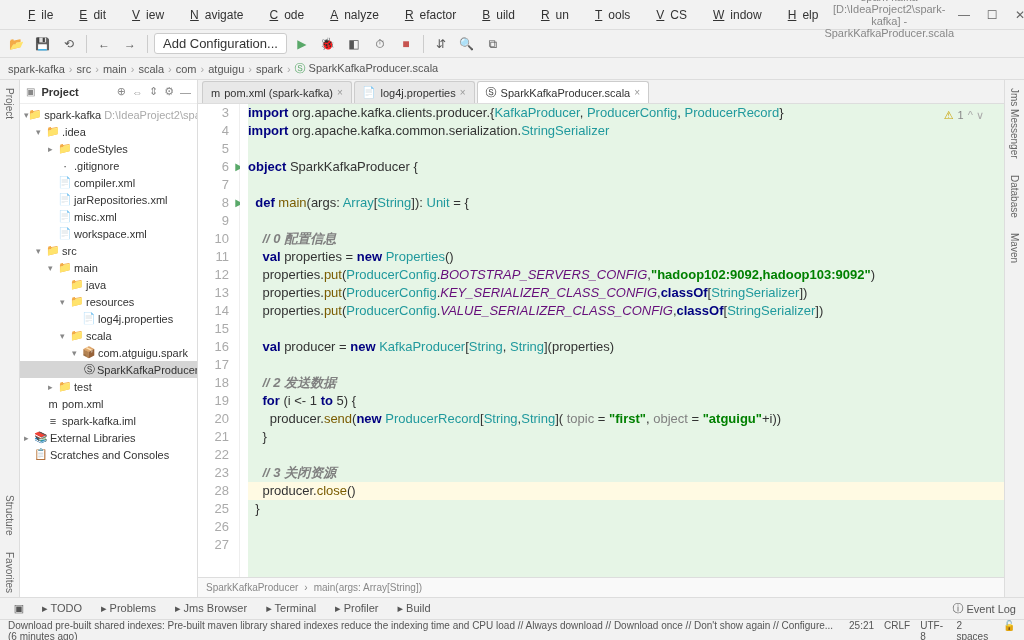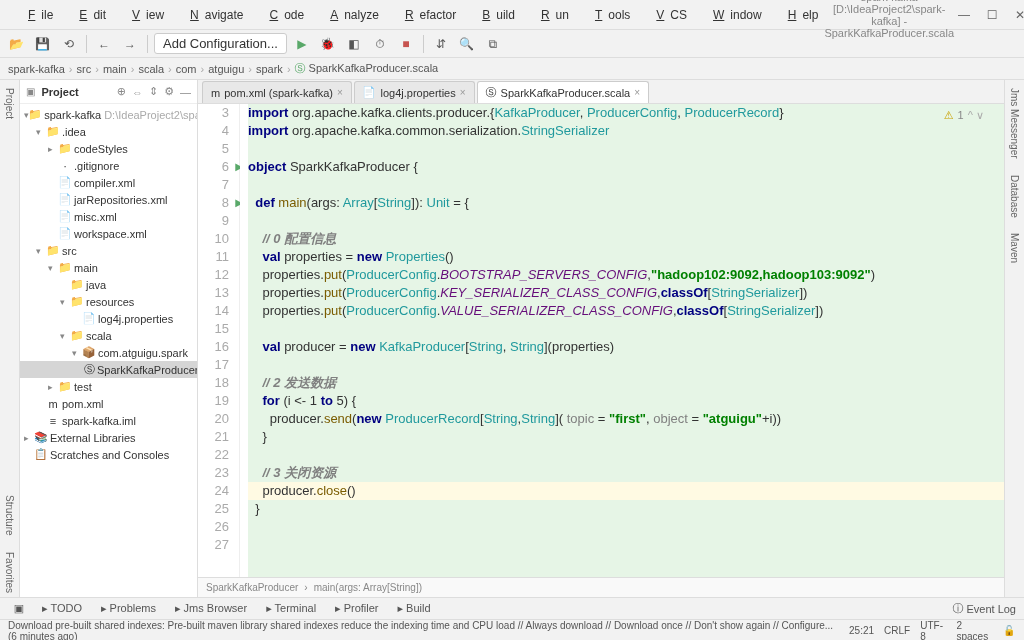--- a/index.html
+++ b/index.html
@@ -46,21 +46,21 @@
 .str { color: #008000; font-weight: bold; }
 .type { color: #20999d; }
 .func { color: #7a5c00; }
 .com { color: #808080; font-style: italic; font-weight: bold; }
 .field { color: #660e7a; font-style: italic; }
 .param { color: #808080; }
 .crumbbar { height: 20px; background: #f9f9f9; border-top: 1px solid #ddd; display: flex; align-items: center; padding: 0 8px; font-size: 10px; color: #888; gap: 6px; }
 .bottombar { height: 22px; background: #f2f2f2; border-top: 1px solid #ddd; display: flex; align-items: center; padding: 0 8px; gap: 12px; font-size: 11px; }
 .bottombar .bbtn { display: flex; align-items: center; gap: 3px; color: #555; }
 .bottombar .spacer { flex: 1; }
-.statusbar { height: 22px; background: #f2f2f2; border-top: 1px solid #ddd; display: flex; align-items: center; padding: 0 8px; font-size: 10px; color: #555; }
+.statusbar { height: 22px; background: #f2f2f2; border-top: 1px solid #ddd; display: flex; align-items: flex-start; padding: 0 8px; font-size: 10px; color: #555; }
 .statusbar .spacer { flex: 1; }
 .statusbar .sitem { margin-left: 10px; }
 .underline { text-decoration: underline; }
 .indicator { position: absolute; top: 2px; right: 20px; font-size: 11px; color: #888; display:flex; align-items:center; gap:4px;}
 .indicator .warn { color: #c9a100; }
 </style>
 </head>
 <body>
 
 <div class="titlebar">
@@ -289,21 +289,21 @@
           <div class="ln">14</div>
           <div class="ln">15</div>
           <div class="ln">16</div>
           <div class="ln">17</div>
           <div class="ln">18</div>
           <div class="ln">19</div>
           <div class="ln">20</div>
           <div class="ln">21</div>
           <div class="ln">22</div>
           <div class="ln">23</div>
-          <div class="ln">24</div>
+          <div class="ln">28</div>
           <div class="ln">25</div>
           <div class="ln">26</div>
           <div class="ln">27</div>
         </div>
       <div class="codebody" id="code-ct">
         <div class="indicator">
           <span class="warn">⚠</span>
             <span>1</span> 
             <span style="color:#aaa">^ ∨</span>
         </div>

